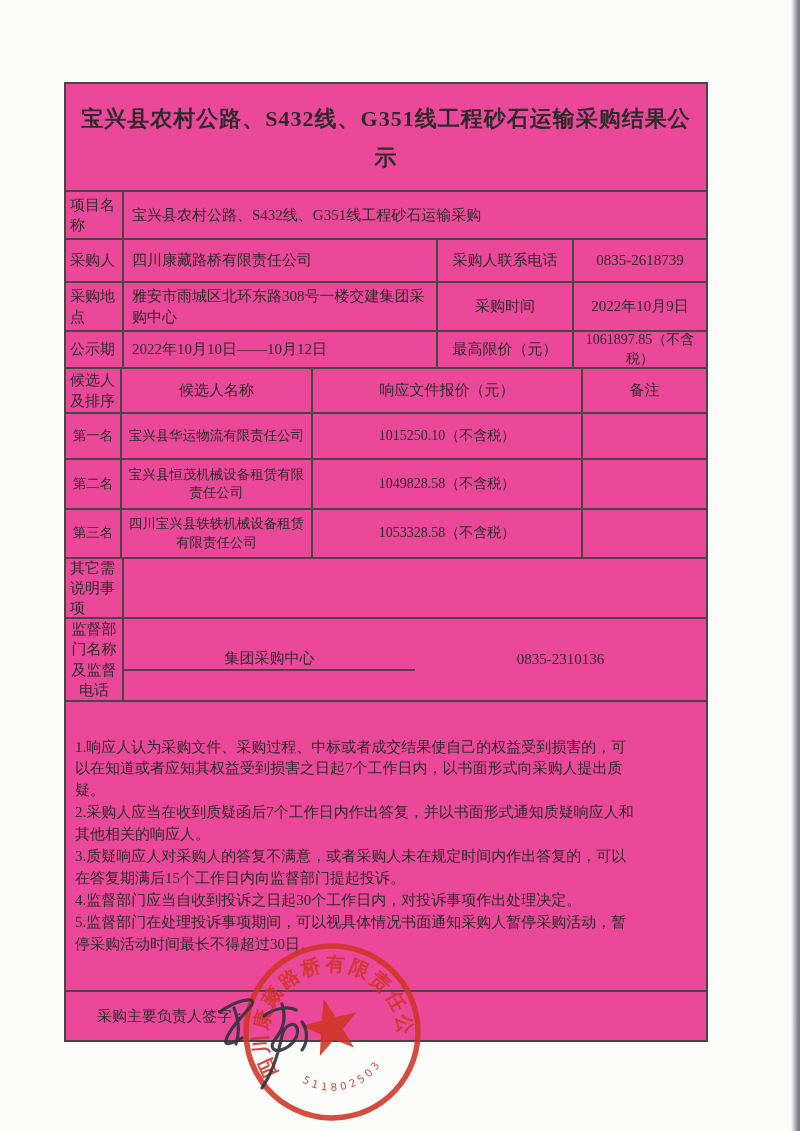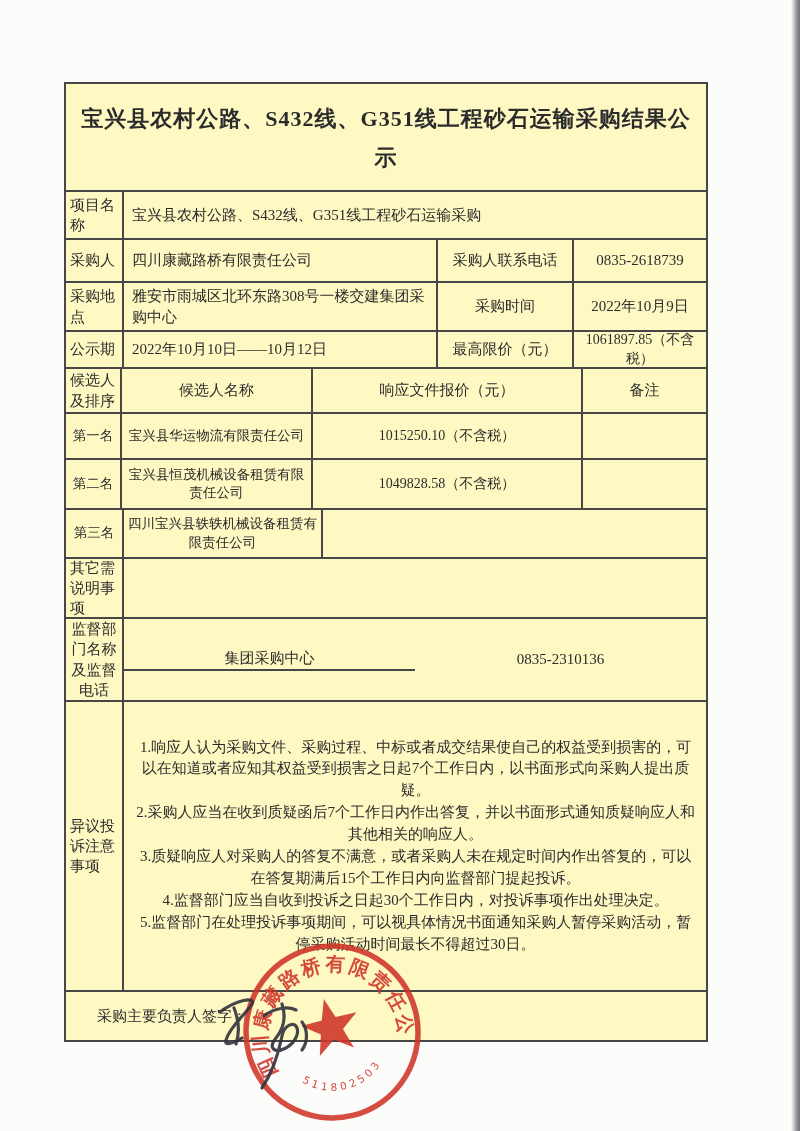--- a/index.html
+++ b/index.html
@@ -12,21 +12,21 @@
     overflow:hidden;
   }
   .page { position:absolute; inset:0; background:#fcfcfb; }
   .edge-shadow {
     position:absolute; top:0; right:0; width:9px; height:1131px;
     background:linear-gradient(to right, rgba(110,110,122,0), rgba(100,100,112,0.75) 70%, rgba(90,90,102,0.85));
   }
   .doc-table {
     position:absolute; left:64px; top:82px; width:644px;
     border:2px solid #474747;
-    background:#fef9c3;
+    background:#ec4899;
   }
   .row { display:flex; border-bottom:2px solid #474747; width:100%; }
   .row:last-child { border-bottom:none;padding-left:21px; }
   .cell {
     border-right:2px solid #474747;
     display:flex; align-items:center;
     font-size:15px; line-height:1.35;
     overflow:hidden;
   }
   .cell:last-child { border-right:none; }
@@ -64,21 +64,21 @@
     font-size:22px; font-weight:bold; letter-spacing:1px;
     justify-content:center; text-align:center;
     padding:16px 12px 0 12px; line-height:1.75;
   }
   .chead { font-size:15px; }
   .superv-right { width:582px; display:flex; flex-direction:row; }
   .superv-sub { flex:1; display:flex; align-items:center; justify-content:center; text-align:center; font-size:15px; }
   .superv-sub:first-child { border-bottom:2px solid #474747; }
   .objection-content {
     width:582px; padding:6px 8px 6px 9px;
-    font-size:15px; line-height:1.46; text-align:center;
+    font-size:15px; line-height:1.46; text-align:left;
     align-items:center;
   }
   .objection-inner { width:100%; }
   .sign-cell { width:640px; padding-left:10px; font-size:15px; border-right:none; }
   .stamp {
     position:absolute; left:240px; top:940px; width:184px; height:184px;
     transform:rotate(-14deg); opacity:0.88; z-index:4;
   }
   .signature-ink { position:absolute; left:212px; top:982px; width:130px; height:120px; z-index:5; }
 </style>
@@ -136,38 +136,38 @@
     <div class="row h-c2">
       <div class="cell w-rank label-center" style="font-size:13.5px">第二名</div>
       <div class="cell w-name val-center">宝兴县恒茂机械设备租赁有限责任公司</div>
       <div class="cell w-price val-center">1049828.58（不含税）</div>
       <div class="cell w-remark val-center"></div>
     </div>
 
     <div class="row h-c3">
       <div class="cell w-rank label-center" style="font-size:13.5px">第三名</div>
       <div class="cell w-name val-center">四川宝兴县轶轶机械设备租赁有限责任公司</div>
+      <div class="cell w-price val-center">1053328.58（不含税）</div>
       <div class="cell w-remark val-center"></div>
     </div>
 
     <div class="row h-other">
       <div class="cell label-cell" style="align-items:center">其它需说明事项</div>
       <div class="cell w-full val-left"></div>
     </div>
 
     <div class="row h-superv">
       <div class="cell label-cell label-center">监督部门名称及监督电话</div>
       <div class="cell superv-right" style="padding:0">
         <div class="superv-sub">集团采购中心</div>
         <div class="superv-sub">0835-2310136</div>
       </div>
     </div>
 
     <div class="row h-object">
-      <div class="cell label-cell" style="align-items:center">异议投诉注意事项</div>
       <div class="cell objection-content">
         <div class="objection-inner">
           <div>1.响应人认为采购文件、采购过程、中标或者成交结果使自己的权益受到损害的，可以在知道或者应知其权益受到损害之日起7个工作日内，以书面形式向采购人提出质疑。</div>
           <div>2.采购人应当在收到质疑函后7个工作日内作出答复，并以书面形式通知质疑响应人和其他相关的响应人。</div>
           <div>3.质疑响应人对采购人的答复不满意，或者采购人未在规定时间内作出答复的，可以在答复期满后15个工作日内向监督部门提起投诉。</div>
           <div>4.监督部门应当自收到投诉之日起30个工作日内，对投诉事项作出处理决定。</div>
           <div>5.监督部门在处理投诉事项期间，可以视具体情况书面通知采购人暂停采购活动，暂停采购活动时间最长不得超过30日。</div>
         </div>
       </div>
     </div>

